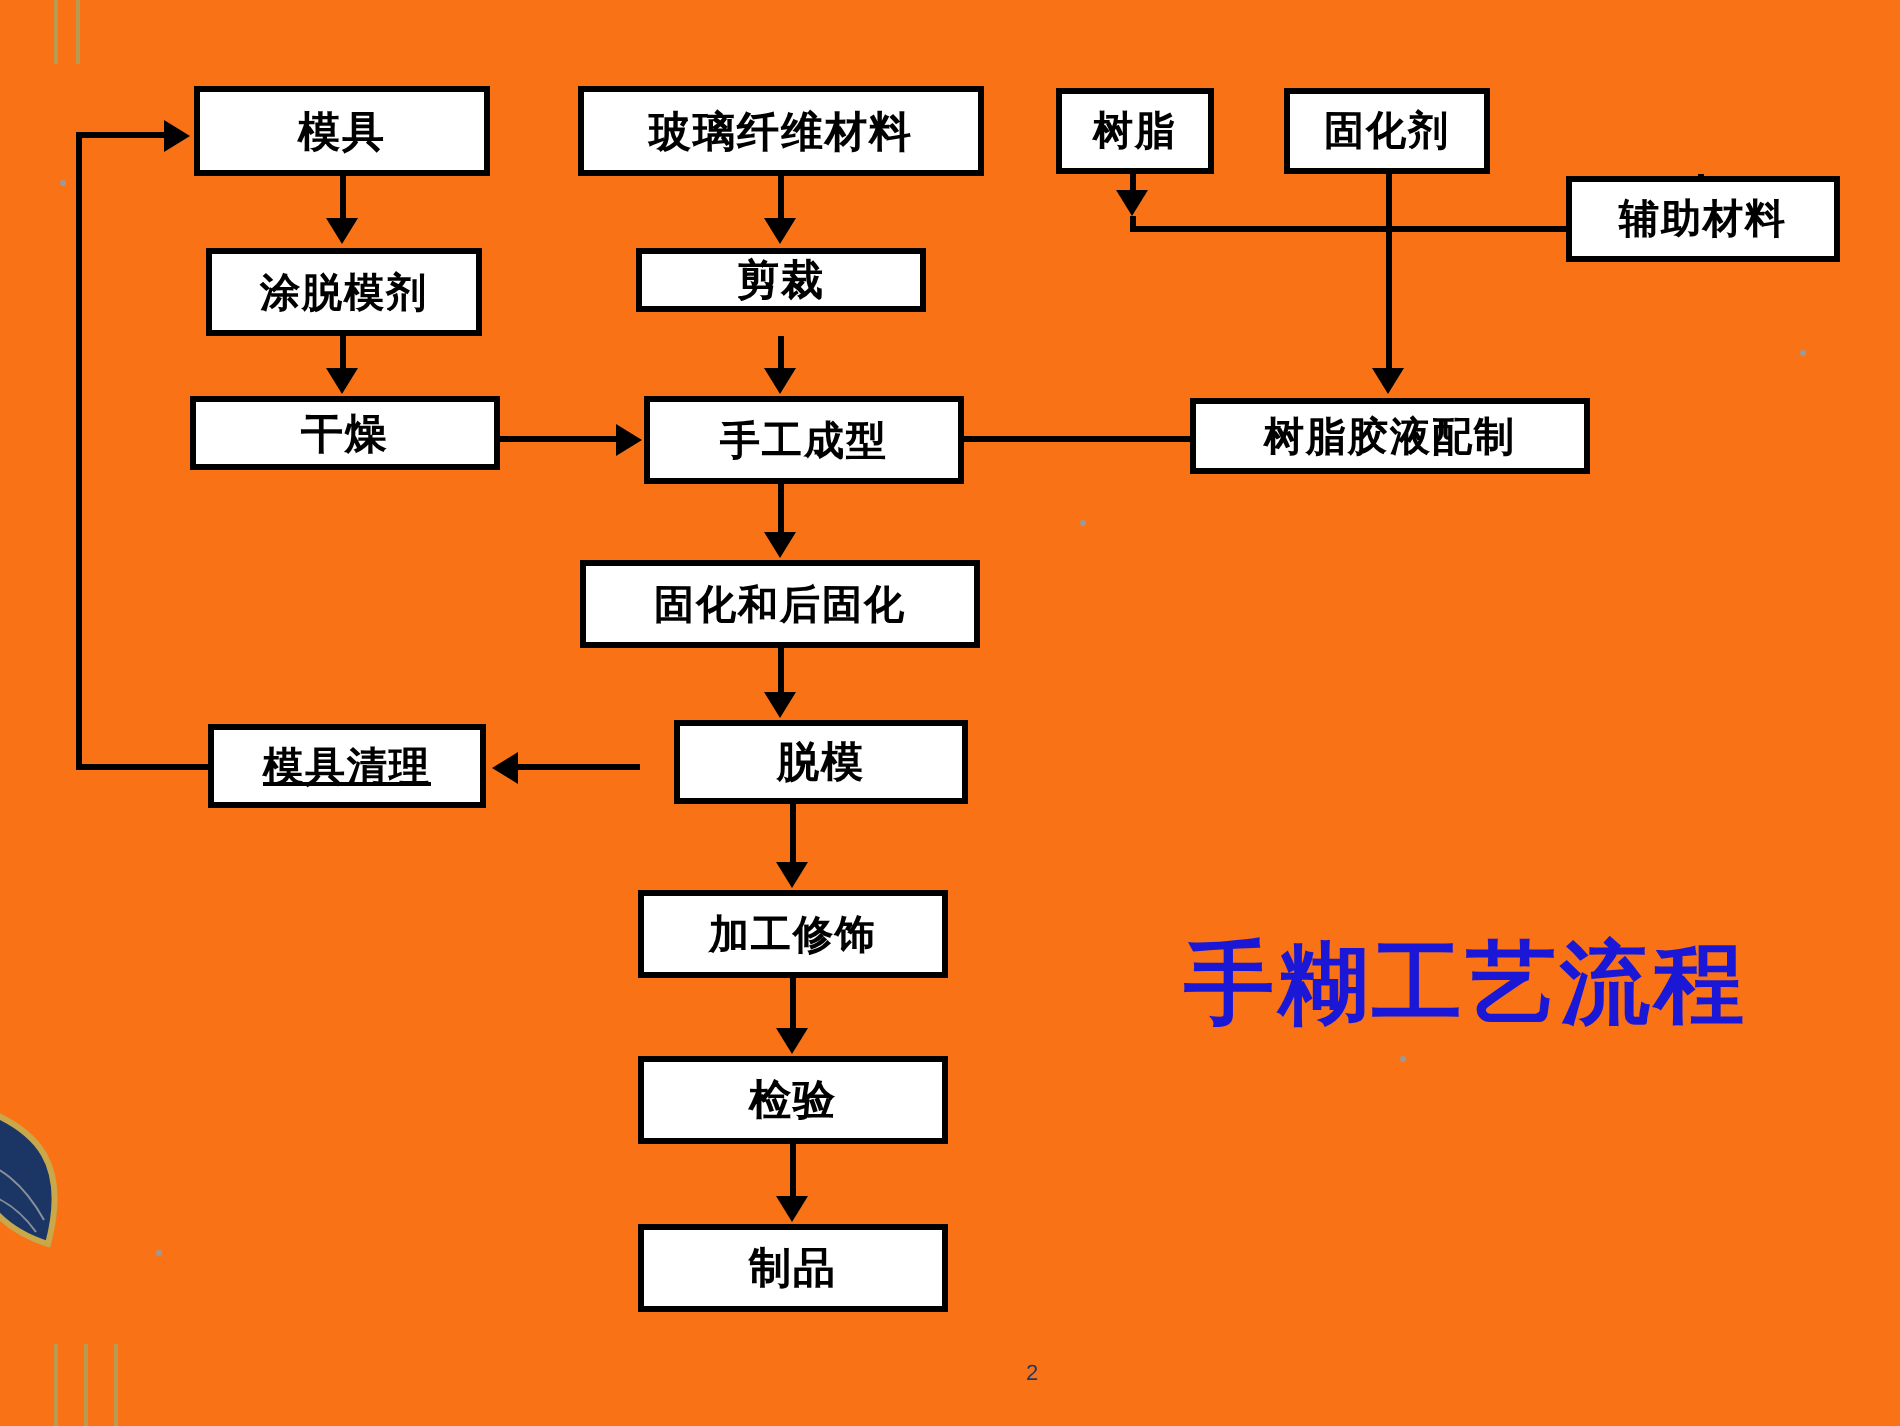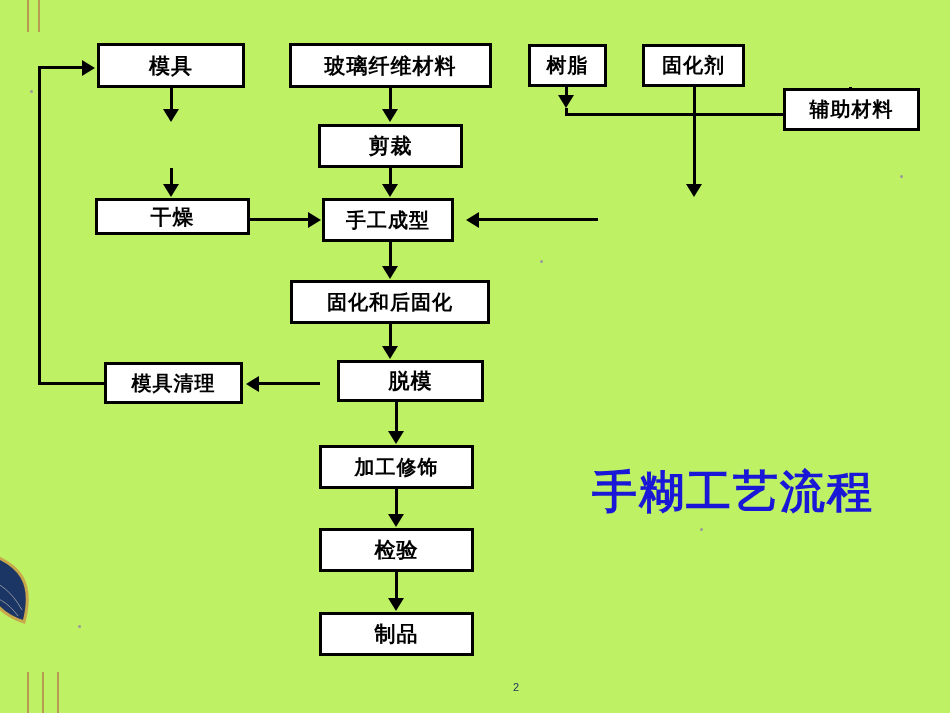--- a/index.html
+++ b/index.html
@@ -4,21 +4,21 @@
 <style>
   html, body {
     margin: 0;
     padding: 0;
     background: #ffffff;
   }
   #slide {
     position: relative;
     width: 950px;
     height: 713px;
-    background: #bef264;
+    background: #f97316;
     overflow: hidden;
     font-family: "DejaVu Sans", "Liberation Sans", sans-serif;
   }
 
   
   .gold-line {
     position: absolute;
     background: #b79b52;
     width: 2px;
   }
@@ -182,31 +182,33 @@
   <div class="node sz-lg" style="left:97px; top:43px; width:148px; height:45px;">模具</div>
 
   <div class="node sz-lg" style="left:289px; top:43px; width:203px; height:45px;">玻璃纤维材料</div>
 
   <div class="node sz-md" style="left:528px; top:44px; width:79px; height:43px;">树脂</div>
 
   <div class="node sz-md" style="left:642px; top:44px; width:103px; height:43px;">固化剂</div>
 
   <div class="node sz-md" style="left:783px; top:44px; width:137px; height:43px;margin-top:44px;">辅助材料</div>
 
-
-  <div class="node sz-lg" style="left:318px; top:124px; width:145px; height:44px;">剪裁</div>
+  <div class="node sz-md" style="left:103px; top:124px; width:138px; height:44px;">涂脱模剂</div>
+
+  <div class="node sz-lg" style="left:318px; top:124px; width:145px; height:32px;">剪裁</div>
 
   <div class="node sz-lg" style="left:95px; top:198px; width:155px; height:37px;">干燥</div>
 
-  <div class="node sz-md" style="left:322px; top:198px; width:132px; height:44px;">手工成型</div>
-
+  <div class="node sz-md" style="left:322px; top:198px; width:160px; height:44px;">手工成型</div>
+
+  <div class="node sz-md" style="left:595px; top:199px; width:200px; height:38px;">树脂胶液配制</div>
 
   <div class="node sz-md" style="left:290px; top:280px; width:200px; height:44px;">固化和后固化</div>
 
-  <div class="node sz-md" style="left:104px; top:362px; width:139px; height:42px;">模具清理</div>
+  <div class="node sz-md" style="left:104px; top:362px; width:139px; height:42px;text-decoration:underline;">模具清理</div>
 
   <div class="node sz-lg" style="left:318px; top:360px; width:147px; height:42px;margin-left:19px;">脱模</div>
 
   <div class="node sz-md" style="left:319px; top:445px; width:155px; height:44px;">加工修饰</div>
 
   <div class="node sz-lg" style="left:319px; top:528px; width:155px; height:44px;">检验</div>
 
   <div class="node sz-lg" style="left:319px; top:612px; width:155px; height:44px;">制品</div>
 
   <div class="chart-title" style="left:592px; top:462px;">手糊工艺流程</div>

